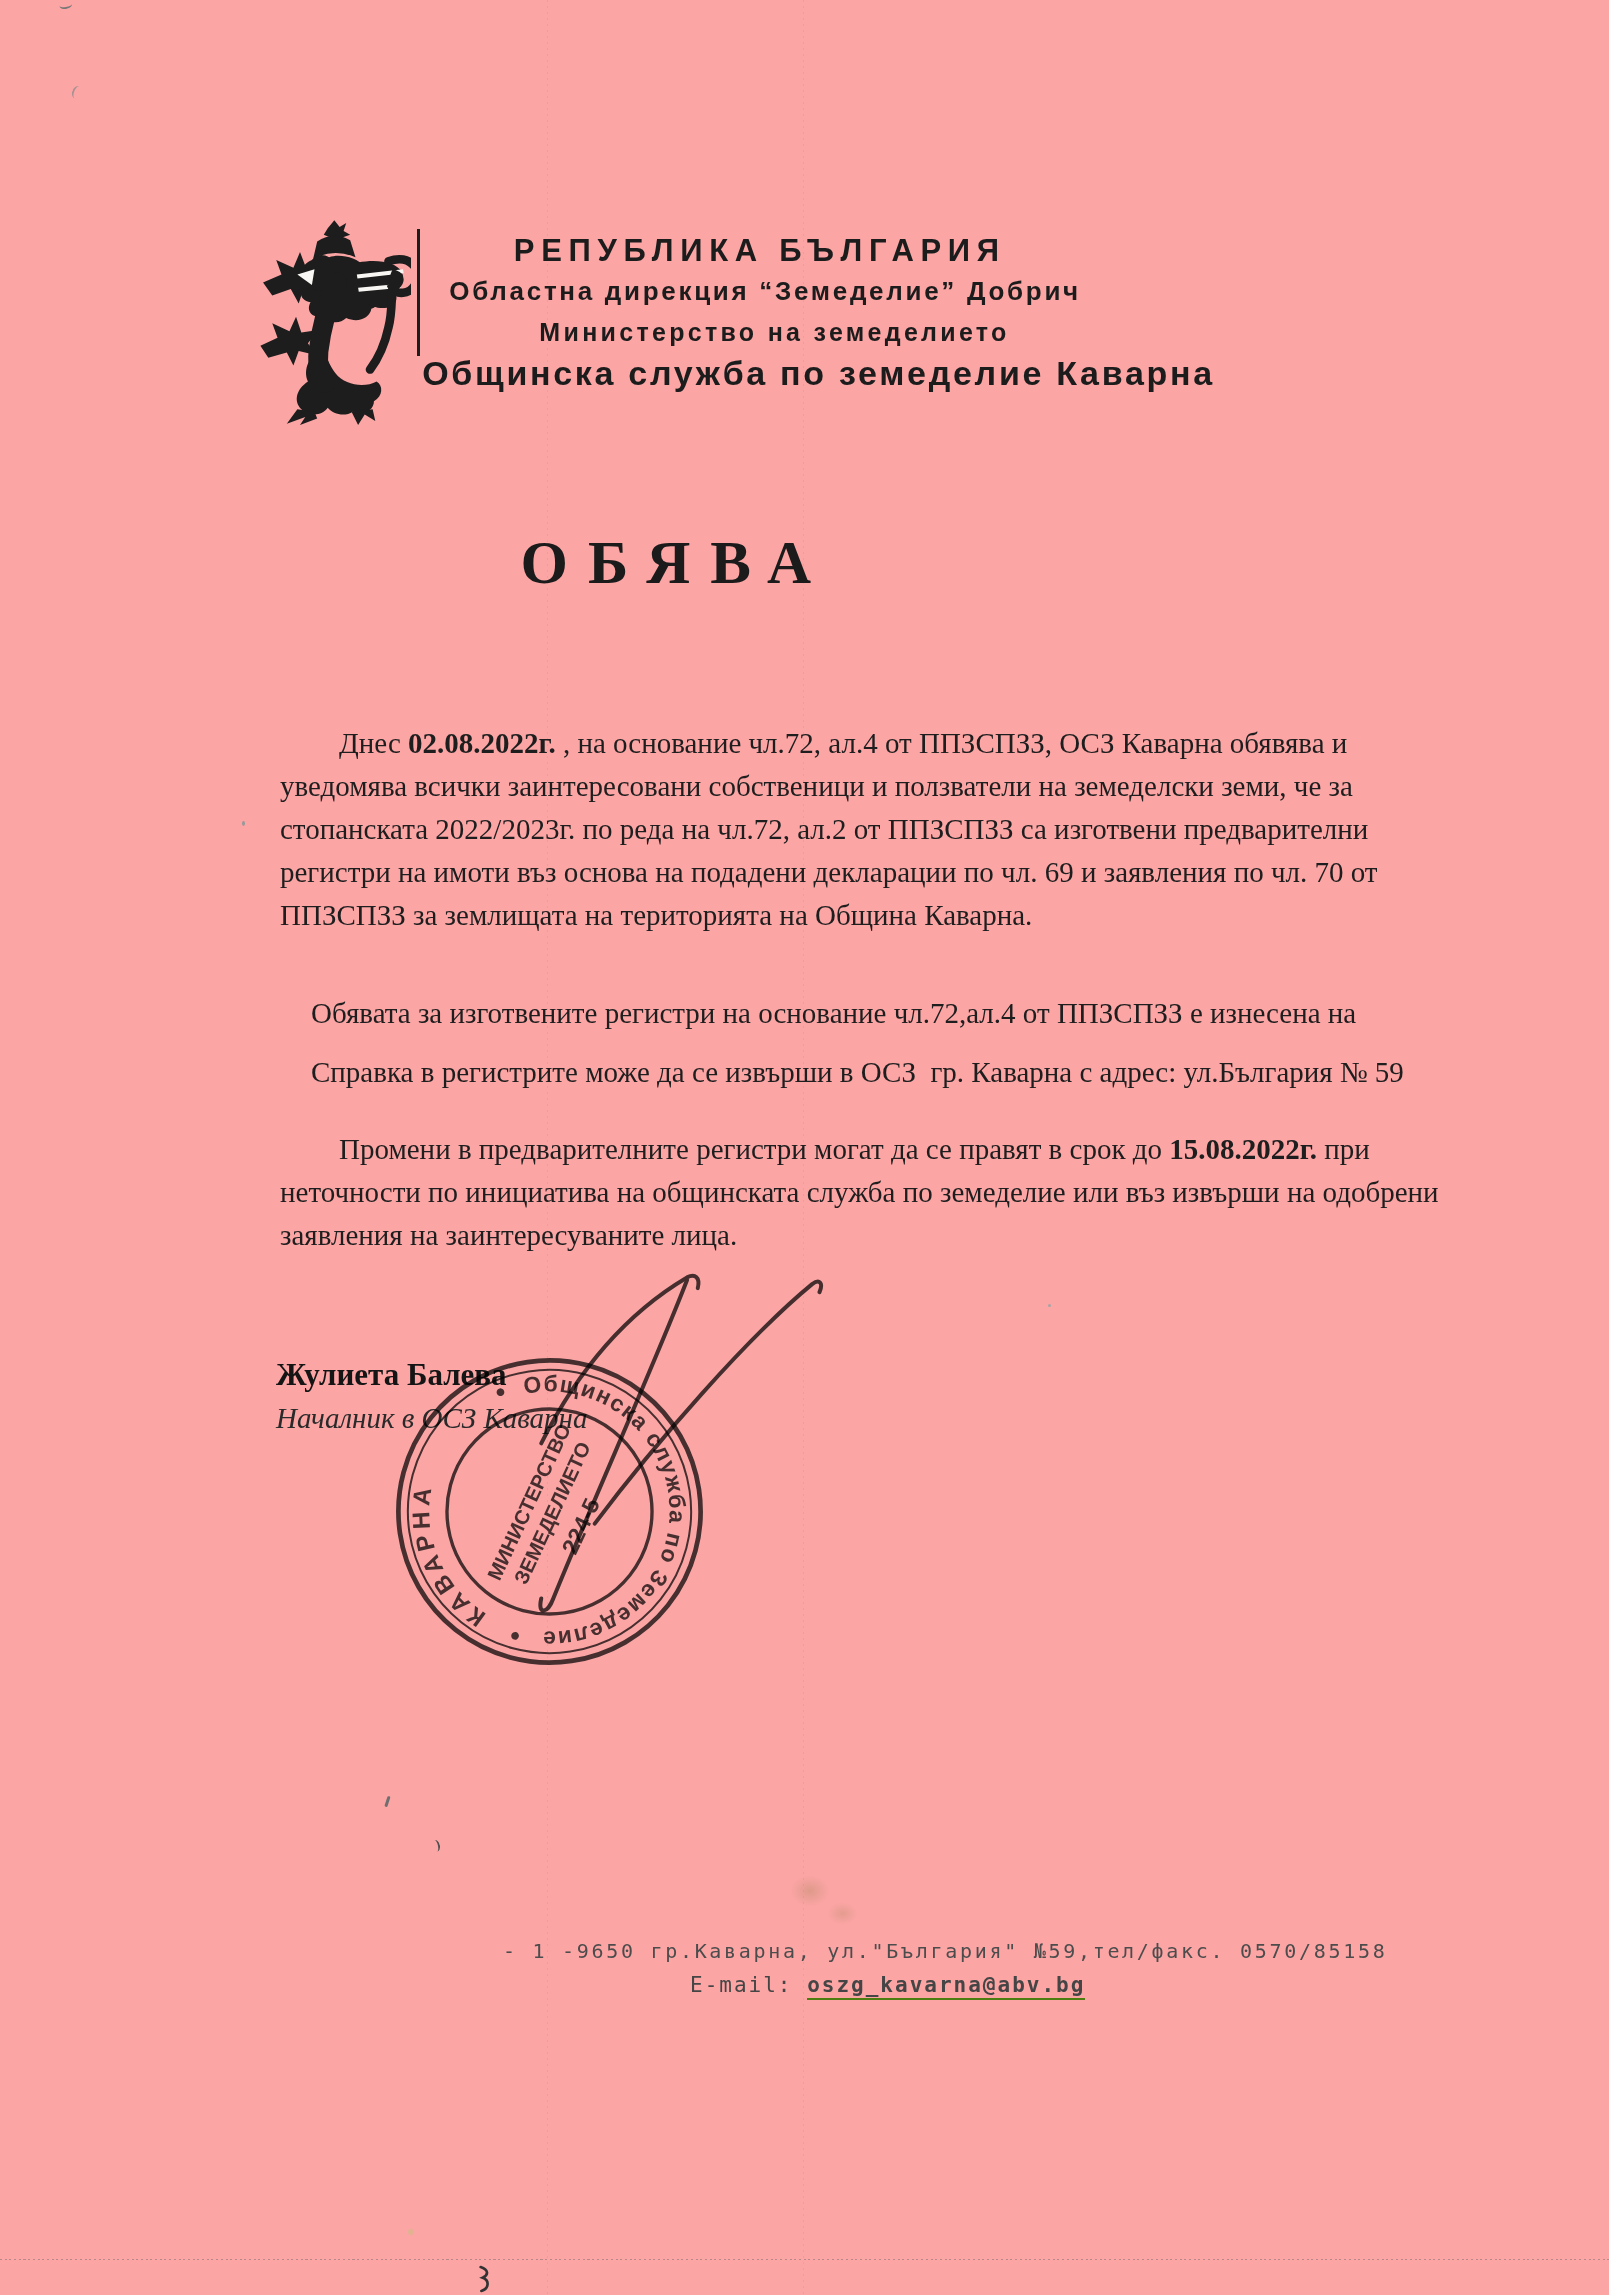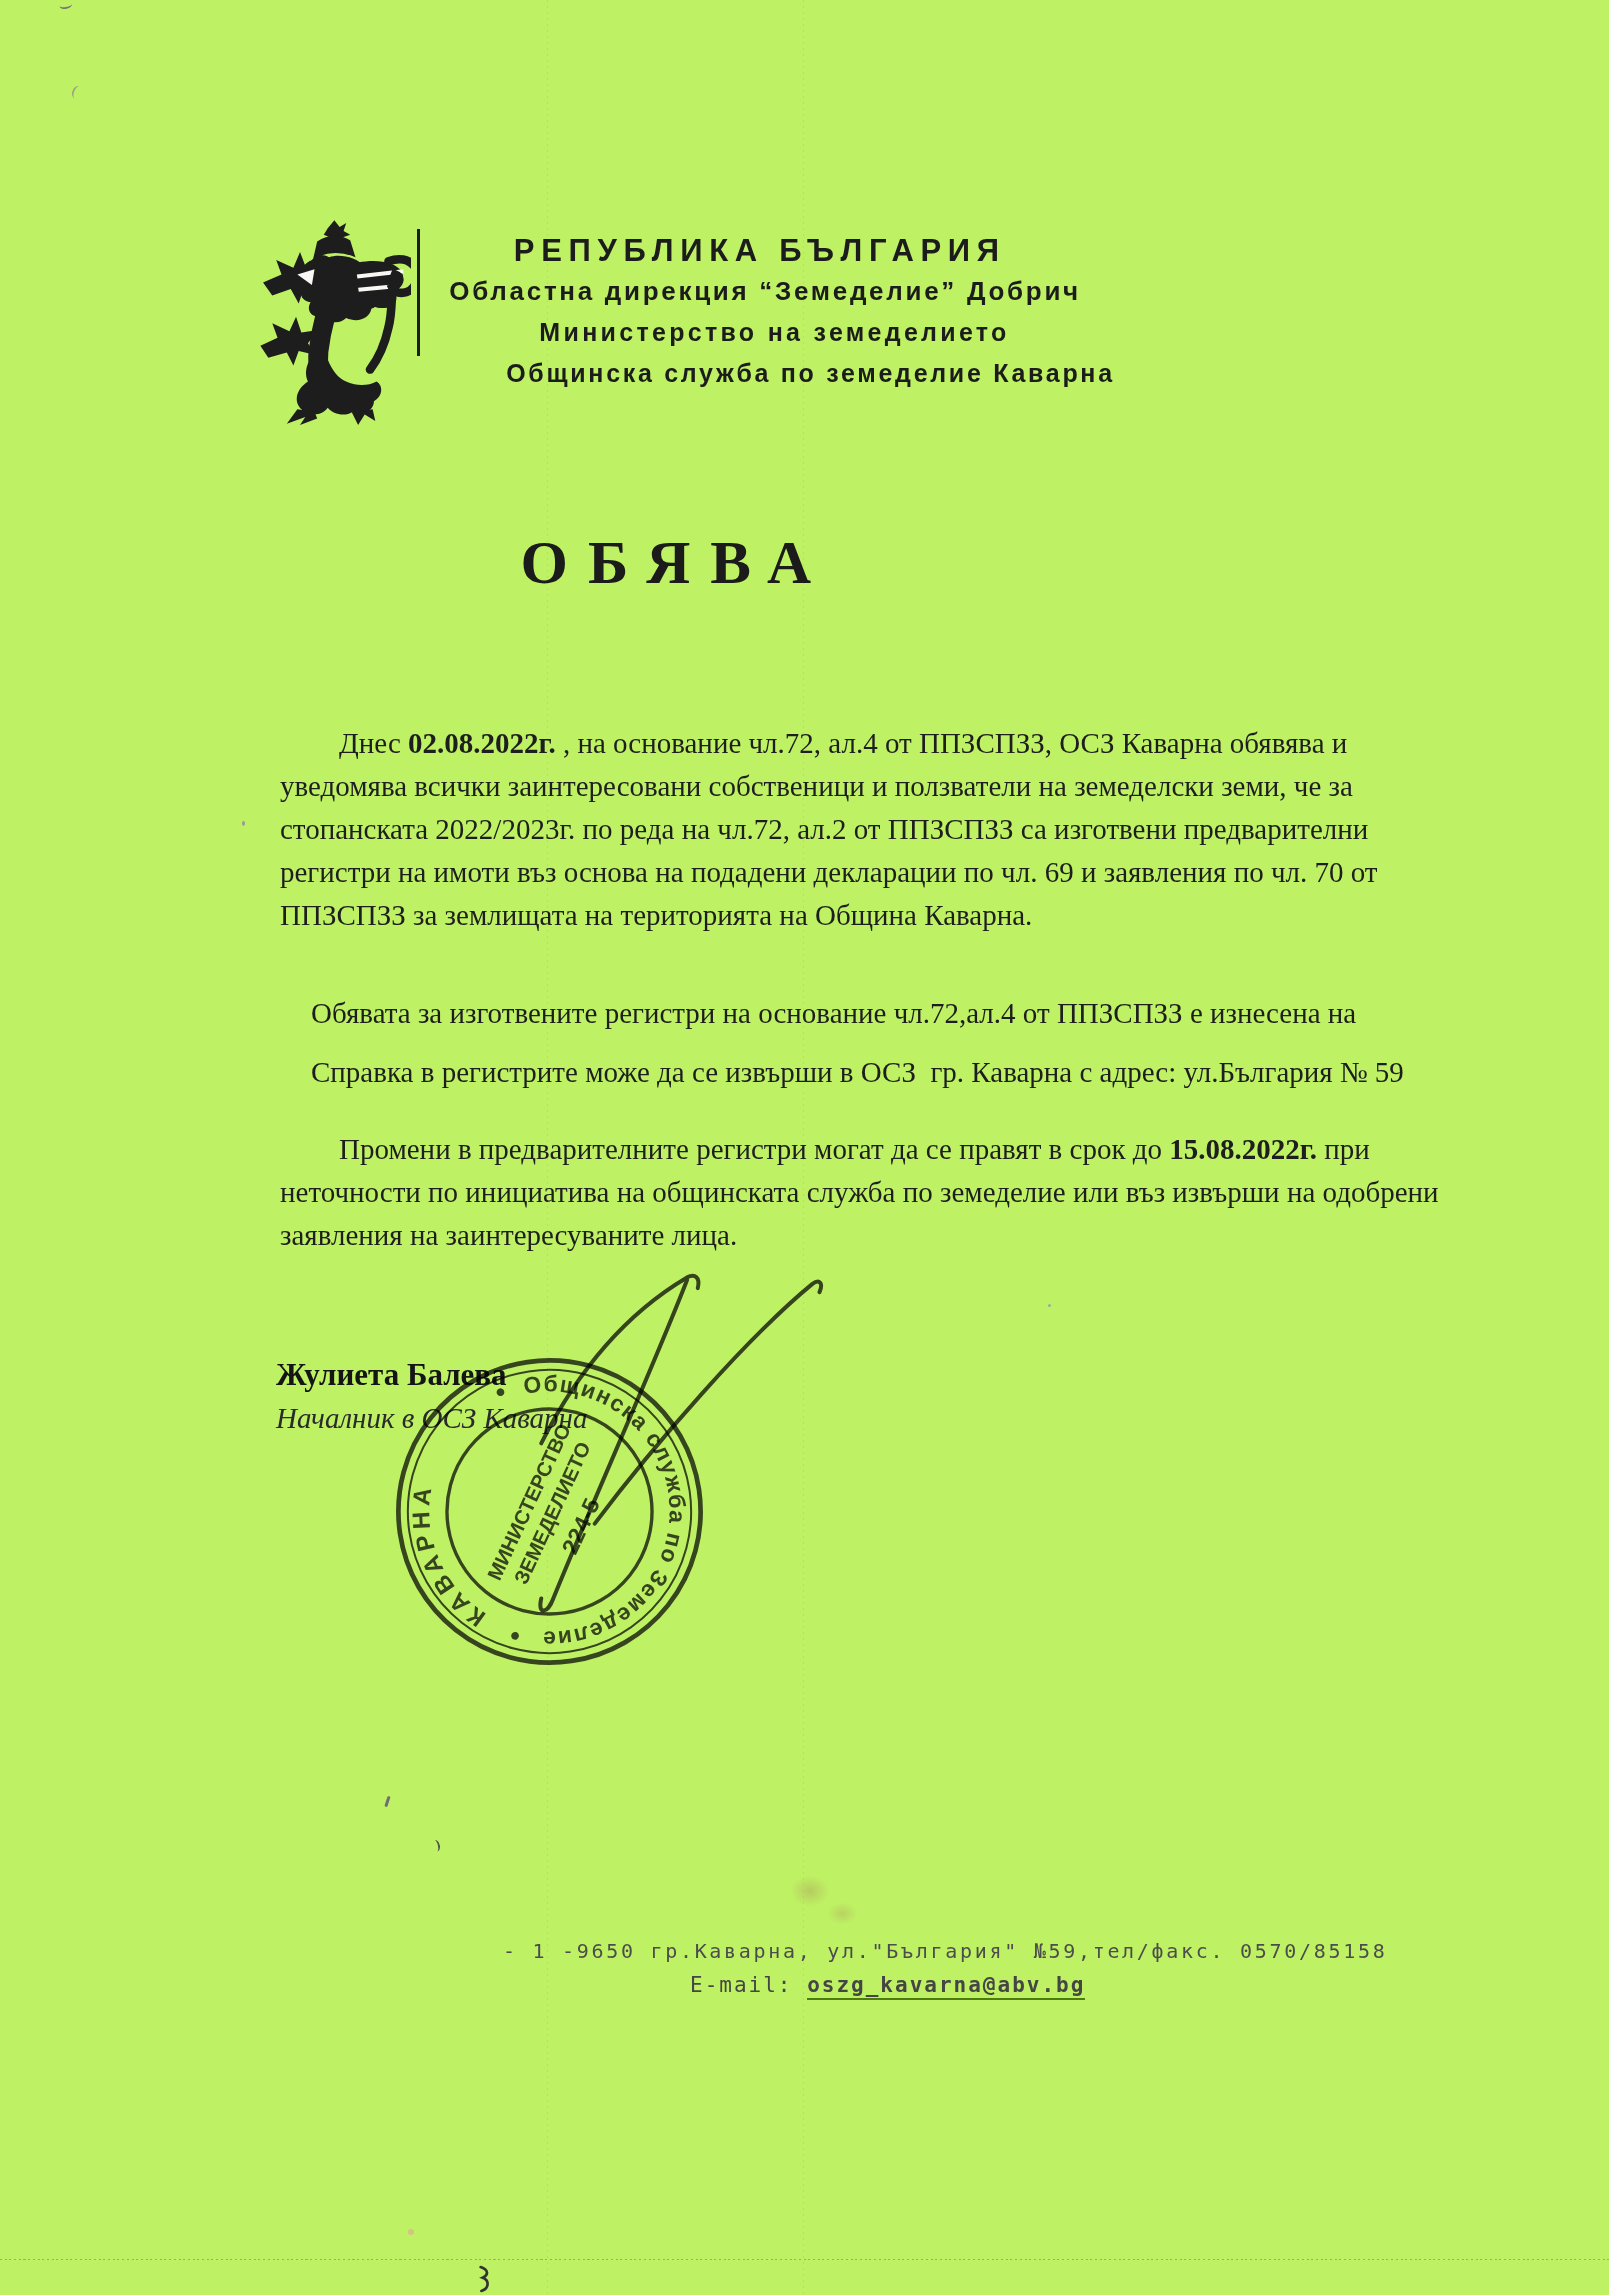--- a/index.html
+++ b/index.html
@@ -1,28 +1,28 @@
 <!DOCTYPE html>
 <html style="font-size:10.7px"><head>
 <meta charset="utf-8">
 <style>
   html,body{margin:0;padding:0;background:#d8d6d0;}
-  #page{position:relative;width:1610px;height:2295px;background:#bef264;overflow:hidden;
+  #page{position:relative;width:1610px;height:2295px;background:#fca5a5;overflow:hidden;
         font-family:"Liberation Serif","DejaVu Serif",serif;color:#1e1e1e;}
   .abs{position:absolute;}
   
   #emblem{left:259px;top:219px;width:152px;height:208px;}
   #emblem-bar{left:417px;top:229px;width:3.3px;height:127px;background:#1d1d1d;}
   #header-block{left:347px;top:230px;width:855px;text-align:center;
       font-family:"Liberation Sans","DejaVu Sans",sans-serif;font-weight:bold;color:#1c1c1c;}
   .hl{white-space:pre;line-height:41px;}
   #h1{font-size:31px;letter-spacing:6.7px;position:relative;left:-14.7px;}
   #h2{font-size:25px;letter-spacing:3.3px;}
   #h3{font-size:26px;letter-spacing:2.7px;position:relative;left:-9.4px;}
-  #h4{font-size:25px;letter-spacing:2.7px;position:relative;left:36px;}
+  #h4{font-size:34px;letter-spacing:2.7px;position:relative;left:44px;}
   
   #title-wrap{left:0;top:528px;width:1365px;text-align:center;}
   #doc-title{font-size:61px;font-weight:bold;letter-spacing:20px;position:relative;left:-6.7px;color:#1b1b1b;}
   
   .para{left:280px;font-size:29px;line-height:43px;}
   .line{white-space:pre;}
   .ind88{padding-left:59px;}
   .ind46{padding-left:31px;}
   #p1{top:722px;} #p2{top:948px;margin-top:44px;} #p3{top:1051px;} #p4{top:1128px;}
   .bdate{font-weight:bold;}

